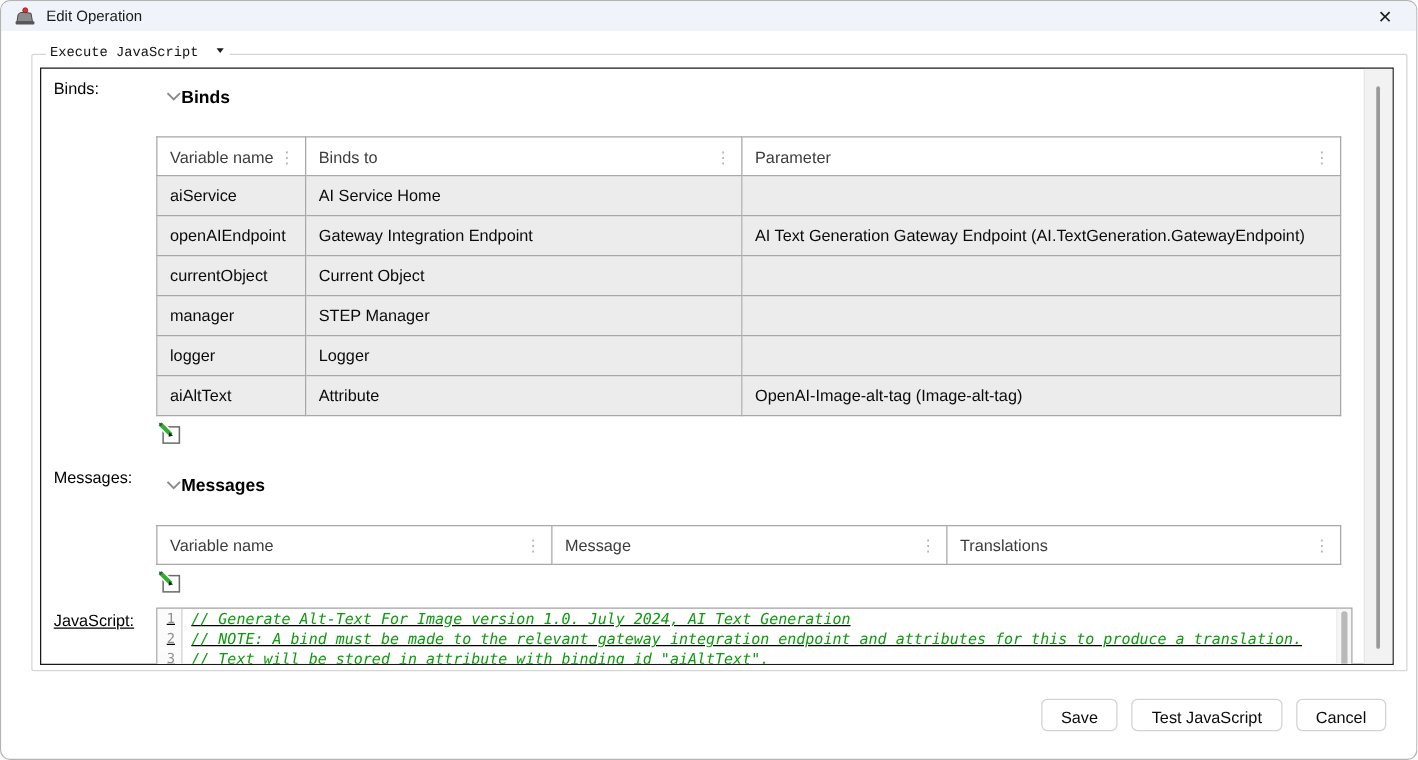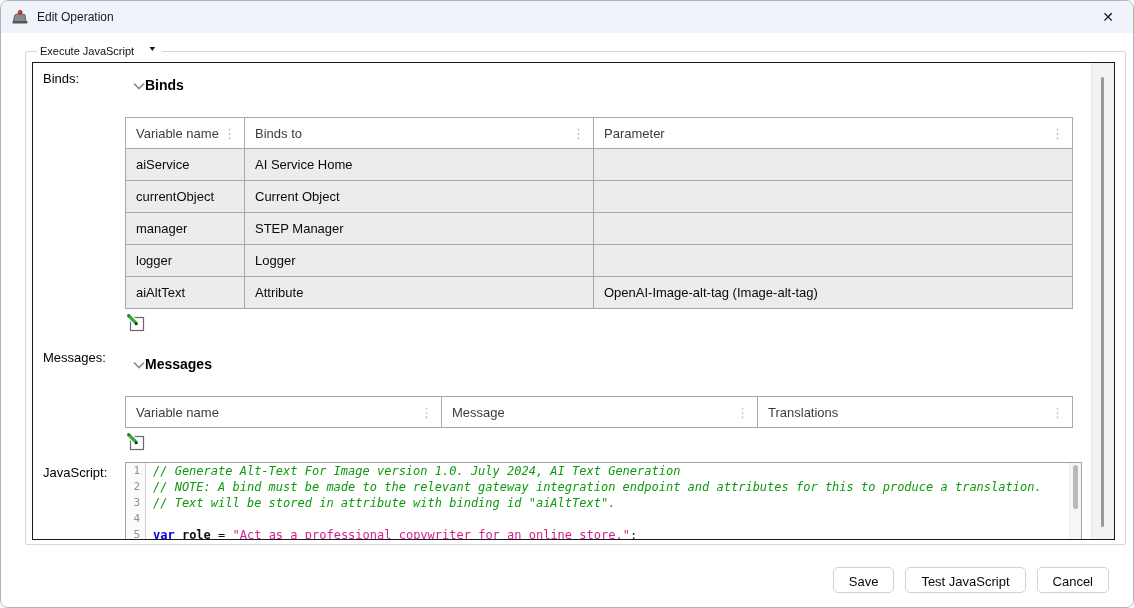--- a/index.html
+++ b/index.html
@@ -6,40 +6,40 @@
   html,body { width:1134px; height:608px; font-family:"Liberation Sans", sans-serif; background:#fbfbfb; }
 
   .dialog {
     width:1134px; height:608px;
     border:1px solid #b3b3b3; border-radius:8px;
     background:#fff; overflow:hidden; position:relative;
   }
 
   
   .titlebar {
-    height:32px; background:#f0f3f9;
+    height:24px; background:#f0f3f9;
     display:flex; align-items:center; padding:0 8px 0 10px;
   }
   .app-icon { width:18px; height:16px; display:inline-block; }
   .title-text { font-size:12px; color:#1a1a1a; margin-left:8px; }
   .close-btn {
     margin-left:auto; width:34px; height:28px; display:flex; align-items:center; justify-content:center;
     font-size:14px; color:#1a1a1a; cursor:pointer; background:transparent; border:none;
   }
 
   
   .dialog-body { padding:12px 24px 0 24px; background:#fff; height:576px; position:relative; }
 
   fieldset.op-group {
     border:1px solid #d6d6d6; border-radius:2px;
     height:500px; padding:3px 8px 8px 5px;
   }
   legend.op-legend {
     font-size:11px; color:#111; margin-left:6px; padding:0 6px 0 3px;
-    display:flex; align-items:flex-start; gap:15px; cursor:pointer;
+    display:flex; align-items:flex-start; gap:15px; cursor:pointer;font-family:Liberation Mono, monospace;
   }
   .caret { font-size:7px; color:#1a1a1a; transform:scaleX(1.4); }
 
   .panel {
     border:1px solid #191919; background:#fff;
     height:478px; margin:2px 2px 0 1px; position:relative; overflow:hidden;
   }
   .panel-scroll {
     position:absolute; top:0; right:0; bottom:0; width:23px;
     background:#f2f2f2; border-left:1px solid #e7e7e7;
@@ -77,21 +77,21 @@
     background:#ececec; color:#0a0a0a; height:32px; padding:0 8px 0 10px;
   }
 
   .icon-btn {
     background:transparent; border:none; padding:0; margin:4px 0 0 1px;
     width:20px; height:20px; cursor:pointer; display:block;
   }
 
   .sec-binds { }
   .sec-messages { margin-top:9px; }
-  .sec-js { margin-top:7px; }
+  .sec-js { margin-top:7px;text-decoration:underline; }
   .sec-js .prow-label { padding-top:6px; }
 
   
   .code-editor {
     width:957px; height:91px; border:1px solid #a3a3a3; background:#fff;
     font-family:"DejaVu Sans Mono", monospace; font-size:12px; line-height:16px;
     position:relative; overflow:hidden; margin-top:3px;
   }
   .cline { display:flex; height:16px; white-space:pre; }
   .lnum {
@@ -187,20 +187,25 @@
                     </th>
                   </tr>
                 </thead>
                 <tbody>
                   <tr class="drow">
                     <td class="dcell">aiService</td>
                     <td class="dcell">AI Service Home</td>
                     <td class="dcell"></td>
                   </tr>
                   <tr class="drow">
+                    <td class="dcell">openAIEndpoint</td>
+                    <td class="dcell">Gateway Integration Endpoint</td>
+                    <td class="dcell">AI Text Generation Gateway Endpoint (AI.TextGeneration.GatewayEndpoint)</td>
+                  </tr>
+                  <tr class="drow">
                     <td class="dcell">currentObject</td>
                     <td class="dcell">Current Object</td>
                     <td class="dcell"></td>
                   </tr>
                   <tr class="drow">
                     <td class="dcell">manager</td>
                     <td class="dcell">STEP Manager</td>
                     <td class="dcell"></td>
                   </tr>
                   <tr class="drow">

